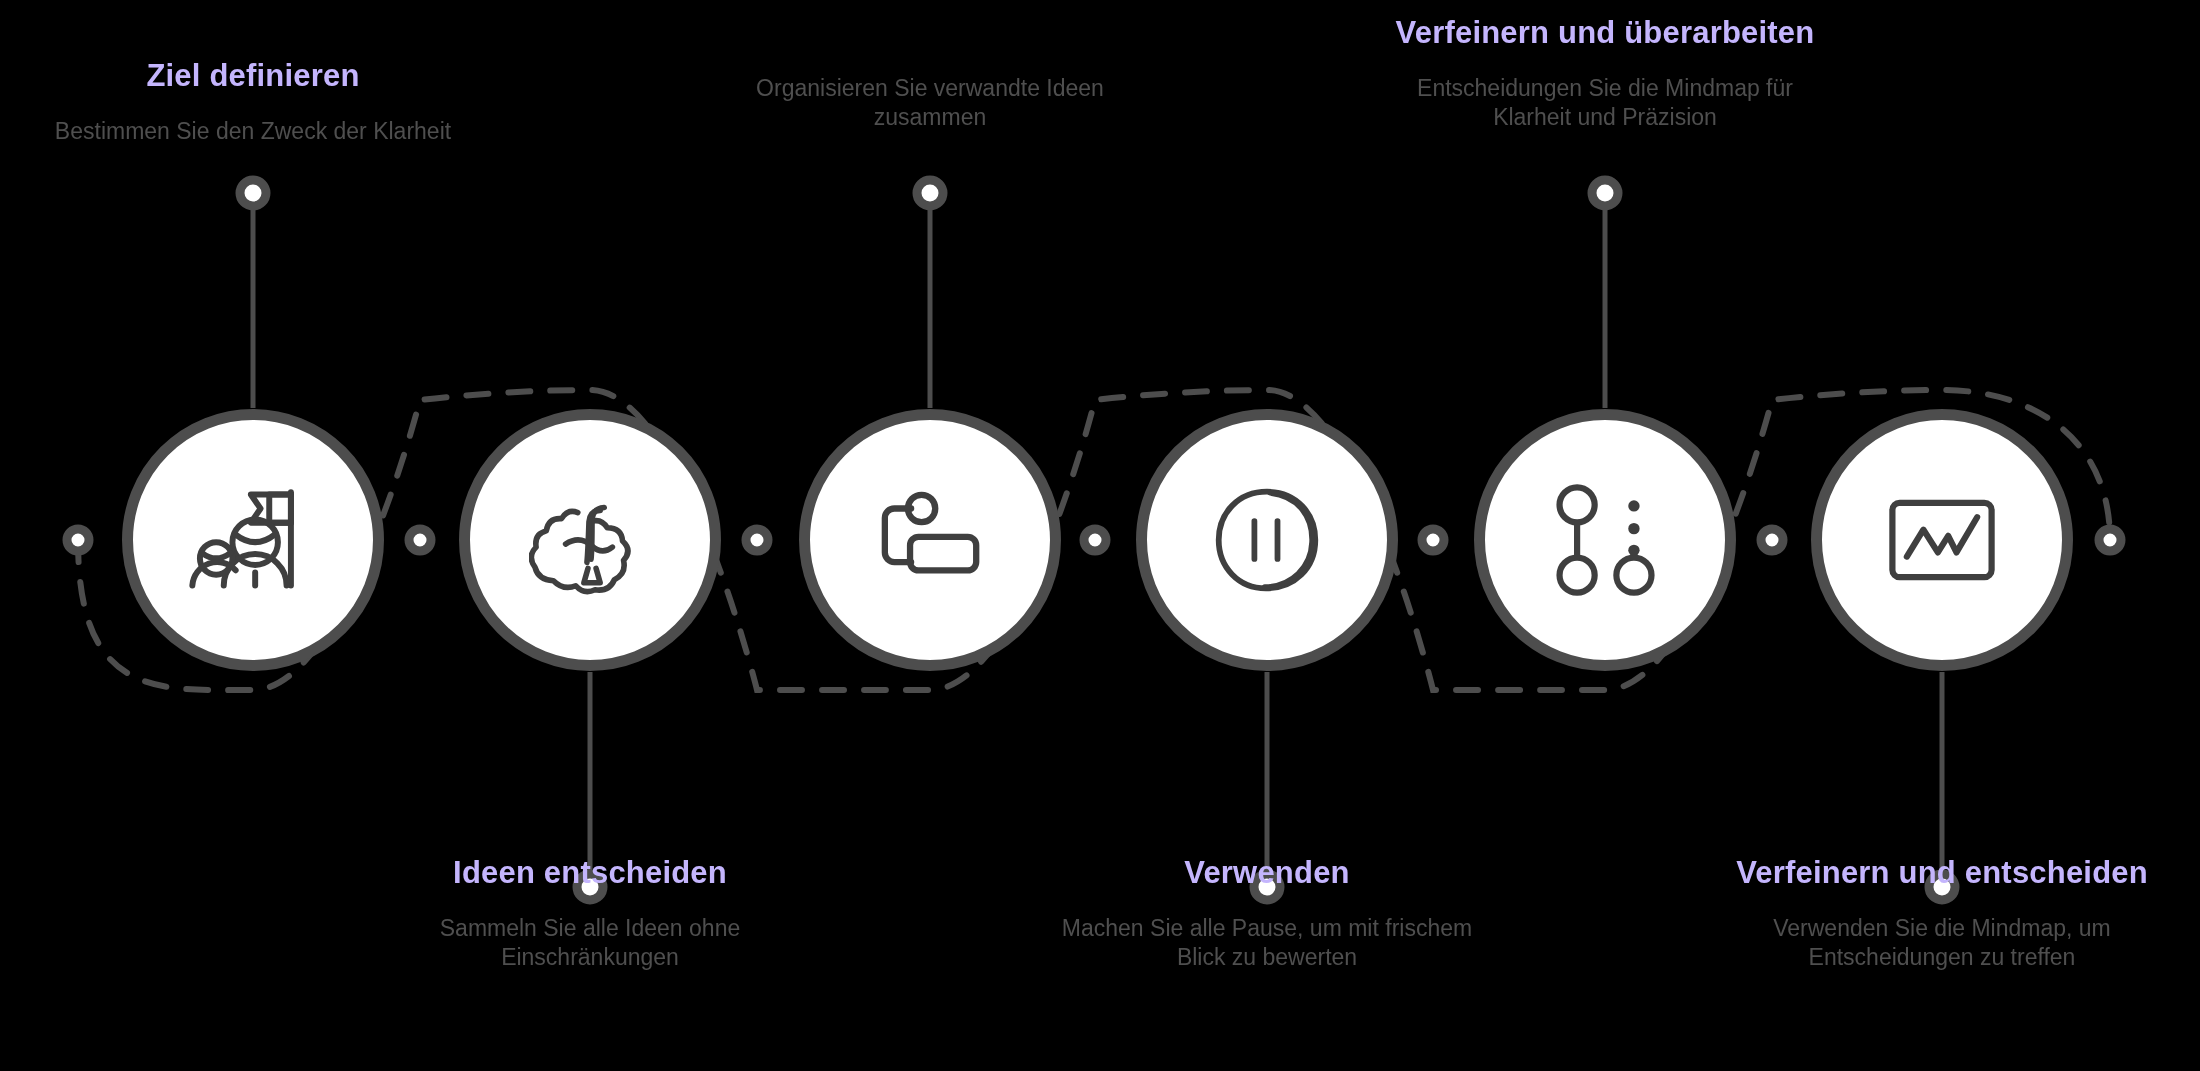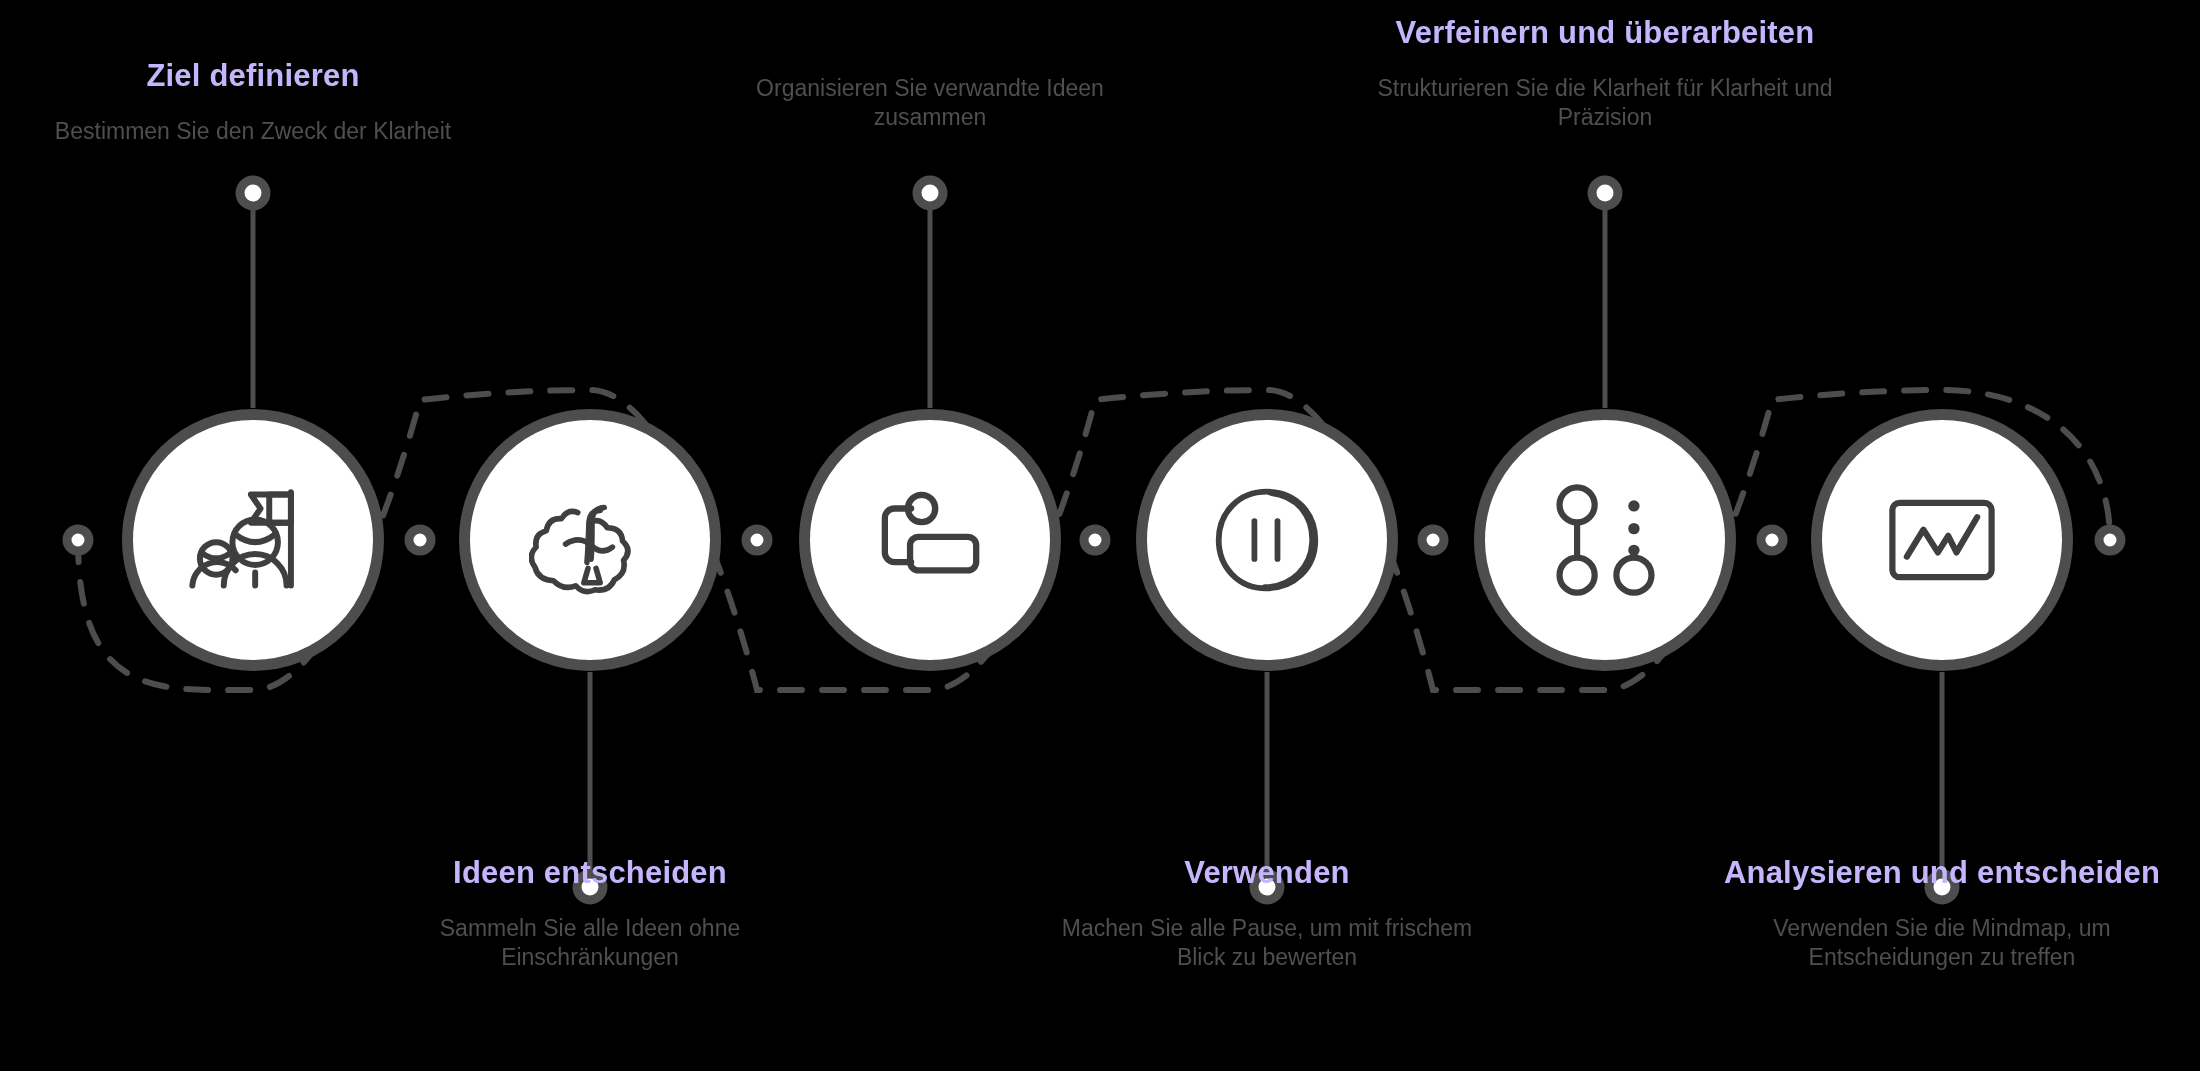--- a/index.html
+++ b/index.html
@@ -153,31 +153,31 @@
     <p class="t-title">Ziel definieren</p>
     <p class="t-desc t-desc-gap">Bestimmen Sie den Zweck der Klarheit</p>
   </div>
 
   <div class="txtblk" style="left:700px;top:52px;width:460px;">
     <p class="t-desc t-desc-gap">Organisieren Sie verwandte Ideen zusammen</p>
   </div>
 
   <div class="txtblk" style="left:1375px;top:15px;width:460px;">
     <p class="t-title">Verfeinern und überarbeiten</p>
-    <p class="t-desc t-desc-gap">Strukturieren Sie die Klarheit für Klarheit und Präzision</p>
+    <p class="t-desc t-desc-gap">Entscheidungen Sie die Mindmap für Klarheit und Präzision</p>
   </div>
 
   <div class="txtblk" style="left:360px;top:855px;width:460px;">
     <p class="t-title">Ideen entscheiden</p>
     <p class="t-desc t-desc-gap">Sammeln Sie alle Ideen ohne Einschränkungen</p>
   </div>
 
   <div class="txtblk" style="left:1037px;top:855px;width:460px;">
     <p class="t-title">Verwenden</p>
     <p class="t-desc t-desc-gap">Machen Sie alle Pause, um mit frischem Blick zu bewerten</p>
   </div>
 
   <div class="txtblk" style="left:1712px;top:855px;width:460px;">
-    <p class="t-title">Analysieren und entscheiden</p>
+    <p class="t-title">Verfeinern und entscheiden</p>
     <p class="t-desc t-desc-gap">Verwenden Sie die Mindmap, um Entscheidungen zu treffen</p>
   </div>
 
 </div>
 
 </body></html>

